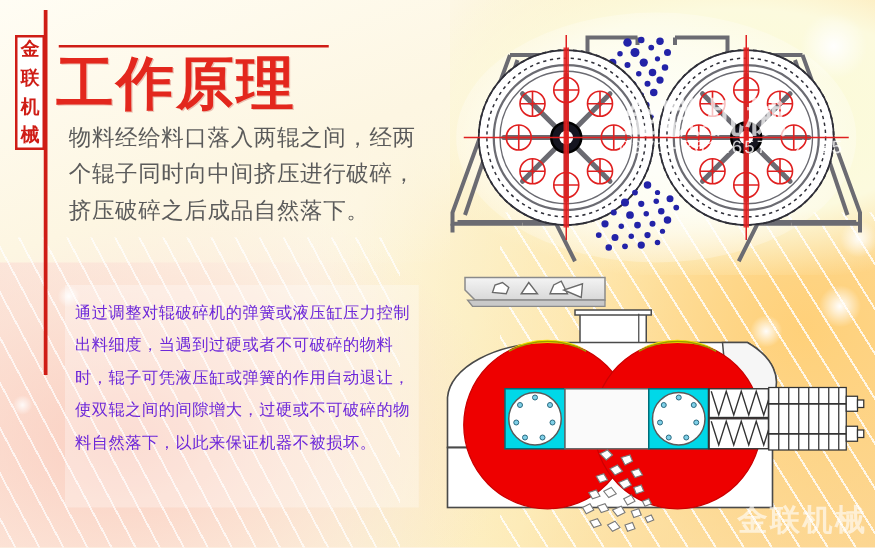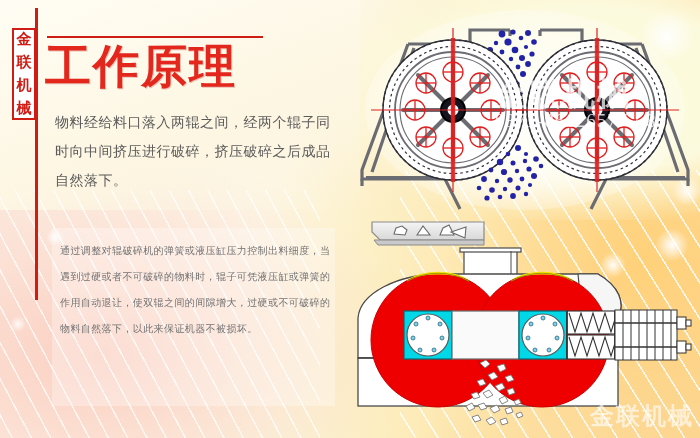--- a/index.html
+++ b/index.html
@@ -87,52 +87,52 @@
   .main-title{
     position:absolute; left:45px; top:40px;
     font-size:46px; line-height:52px; font-weight:bold;
     color:#e3271d; letter-spacing:2px;
     font-family:"DejaVu Sans","Liberation Sans",sans-serif;
     text-shadow:1px 1px 0 rgba(180,20,12,0.25);
   }
 
   
   .para1{
-    position:absolute; left:55px; top:108px; width:285px;
-    font-size:14px; line-height:29px; color:#5b5b5b;
+    position:absolute; left:55px; top:96px; width:285px;
+    font-size:18px; line-height:29px; color:#5b5b5b;
     letter-spacing:0.5px;
     font-family:"DejaVu Sans","Liberation Sans",sans-serif;
   }
   .para2-box{
     position:absolute; left:52px; top:228px; width:283px; height:178px;
     background:rgba(255,255,255,0.30);
   }
   .para2{
     position:absolute; left:60px; top:238px; width:272px;
-    font-size:10px; line-height:26px; color:#737373;
+    font-size:13px; line-height:26px; color:#6d28d9;
     letter-spacing:0.4px;
     font-family:"DejaVu Sans","Liberation Sans",sans-serif;
   }
 
   
   .diagram-top{ position:absolute; left:350px; top:2px; width:350px; height:214px; }
   .diagram-bot{ position:absolute; left:350px; top:218px; width:350px; height:220px; }
 
   .watermark-mid{
     position:absolute; left:495px; top:78px; width:200px; height:46px;
     pointer-events:none;
   }
   .wm-text{
     font-size:32px; font-weight:bold; color:rgba(255,255,255,0.72);
     line-height:32px; letter-spacing:2px;
     font-family:"DejaVu Sans","Liberation Sans",sans-serif;
   }
   .wm-phone{
-    font-size:19px; color:rgba(255,255,255,0.8); letter-spacing:1px;
-    font-family:Liberation Serif, serif;
+    font-size:15px; color:rgba(255,255,255,0.8); letter-spacing:1px;
+    font-family:Liberation Mono, monospace;
   }
   .watermark-br{
     position:absolute; right:6px; bottom:6px;
     font-size:24px; font-weight:bold; letter-spacing:2px;
     color:rgba(255,255,255,0.62);
     font-family:"DejaVu Sans","Liberation Sans",sans-serif;
   }
 </style>
 </head>
 <body>

